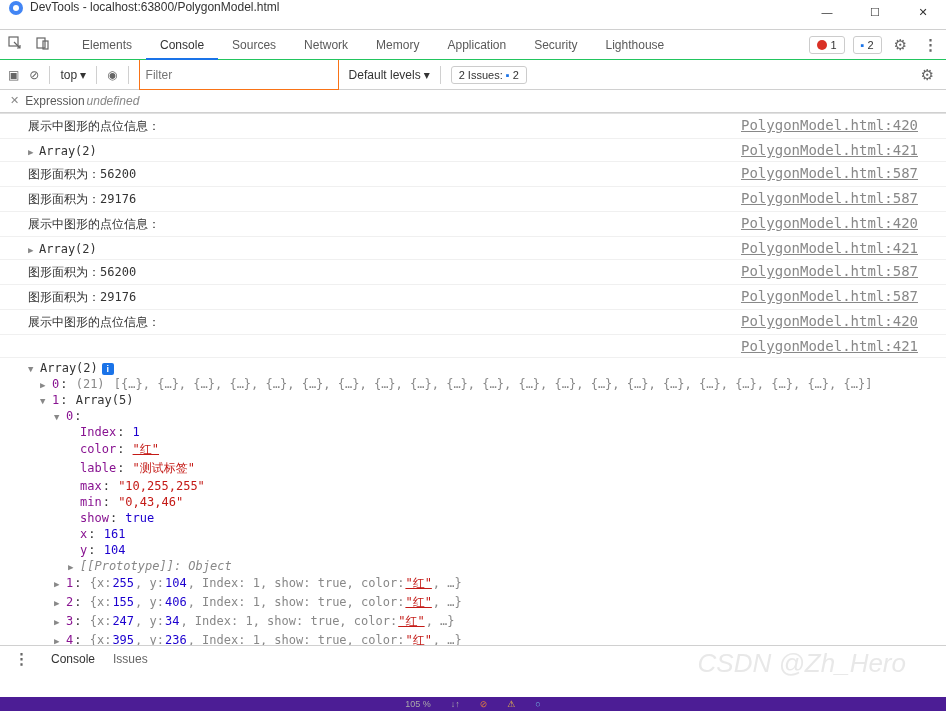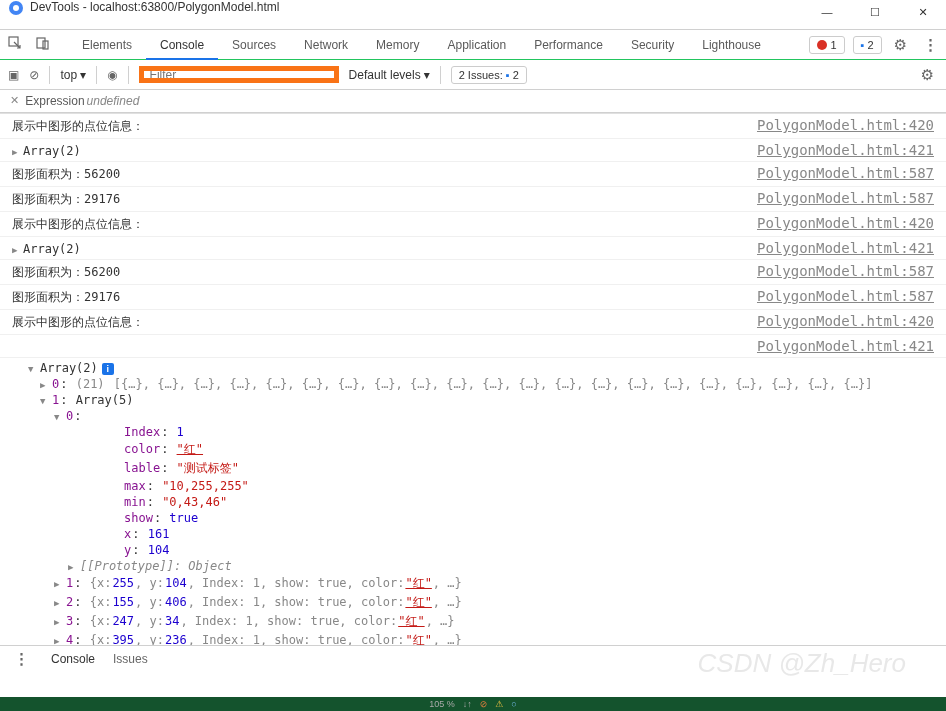--- a/index.html
+++ b/index.html
@@ -18,53 +18,53 @@
     .tabs-right { display: flex; align-items: center; gap: 8px; margin-left: auto; }
     .badge { border: 1px solid #ccc; border-radius: 3px; padding: 2px 7px; font-size: 11px; display: flex; align-items: center; gap: 3px; cursor: pointer;}
     .badge .red-dot { width: 10px; height: 10px; border-radius: 50%; background: #d93025; }
     .badge .blue-square { color: #1a73e8; font-weight: bold; }
     .gear-icon { font-size: 15px; color: #666; cursor: pointer; padding: 0 4px;}
     .more-icon { font-size: 15px; color: #666; cursor: pointer; padding: 0 4px; font-weight: bold;}
     .toolbar { height: 30px; display: flex; align-items: center; border-bottom: 1px solid #d0d0d0; padding: 0 8px; gap: 10px; }
     .toolbar-btn { cursor: pointer; color: #666; font-size: 12px;}
     .toolbar-separator { width: 1px; height: 18px; background: #d0d0d0; }
     .dropdown { display: flex; gap: 3px; cursor: pointer; }
-    .filter-input { flex: 0 0 200px; border: 5px solid #f97316; padding: 3px 6px; height: 17px; font-size: 12px; }
+    .filter-input { flex: 0 0 200px; border: 1px solid #f97316; padding: 3px 6px; height: 31px; font-size: 12px; }
     .expr-row { padding: 4px 10px; border-bottom: 1px solid #d0d0d0; display: flex; align-items: flex-start; gap: 6px; }
     .expr-close { cursor: pointer; color: #888; font-size: 11px;}
     .expr-content { display: flex; flex-direction: row; gap: 2px; color: #5a5a5a; }
     .expr-undef { font-style: italic; color: #888; }
     .console-area { overflow-y: auto; height: 532px; font-family: Consolas, Menlo, monospace; font-size: 12px; }
-    .log-row { display: flex; padding: 3px 12px; border-bottom: 1px solid #f0f0f0; align-items: baseline; }
+    .log-row { display: flex; padding: 3px 28px; border-bottom: 1px solid #f0f0f0; align-items: baseline; }
     .log-row.cut { border-top: 1px solid #e0e0e0;}
     .log-msg { flex: 1; color: #333; }
     .log-src { color: #888; text-decoration: underline; cursor: pointer; font-size: 14px;}
     .tree { padding: 2px 12px 2px 28px; }
     .tree-row { padding: 1px 0; display: flex; align-items: baseline; gap: 1px; white-space: nowrap;}
     .caret { width: 9px; color: #888; font-size: 9px; cursor: pointer; display: inline-block; margin-right: 2px;}
     .caret.open::before { content: '▼'; }
     .caret.closed::before { content: '▶'; }
     .idx { color: #881391; }
-    .key { color: #881391; margin-left: 44px; }
+    .key { color: #881391; }
     .colon { color: #333; }
     .num { color: #1c00cf; }
     .bool { color: #1c00cf; text-align: right; }
     .str { color: #c41a16; }
     .str-underline { color: #c41a16; text-decoration: underline;}
     .greytxt { color: #888;}
     .proto { color: #888; font-style: italic; }
     .len { color: #888; }
     .obj-preview { color: #333; }
     .indent1 { margin-left: 12px; } .indent2 { margin-left: 26px; } .indent3 { margin-left: 40px; }
     .info-i { display: inline-block; width: 12px; height: 12px; background: #1a73e8; color: white; border-radius: 2px; text-align: center; line-height: 12px; font-size: 9px; font-family: Arial; font-weight: bold; margin-left: 3px; cursor:pointer;}
     .drawer { height: 26px; display: flex; align-items: center; padding: 0 10px; border-top: 1px solid #d0d0d0; gap: 18px;}
     .drawer-tab { color: #666; cursor: pointer; font-size: 12px;}
     .drawer-tab.active { color: #333;}
     .watermark { position: fixed; bottom: 32px; right: 40px; color: rgba(180,180,180,0.3); font-size: 26px; font-style: italic; pointer-events: none; font-family: Arial;}
-    .taskbar { position: fixed; bottom: 0; left: 0; right: 0; height: 14px; background: #14532d; display: flex; align-items: center; justify-content: center; gap: 8px; color: #aaa; font-size: 9px;}
+    .taskbar { position: fixed; bottom: 0; left: 0; right: 0; height: 14px; background: #4c1d95; display: flex; align-items: center; justify-content: center; gap: 20px; color: #aaa; font-size: 9px;}
     .taskbar-item { display: flex; align-items: center; gap: 4px;}
   </style>
 </head>
 <body>
 
 <div class="titlebar">
   <span class="titlebar-icon">
     <svg viewBox="0 0 16 16">
         <circle cx="8" cy="8" r="7" fill="#4285f4"></circle>
         <circle cx="8" cy="8" r="3" fill="#fff"></circle>
@@ -89,21 +89,20 @@
           <rect x="7" y="5" width="5" height="8" fill="none" stroke="#666" stroke-width="1.2"></rect>
         </svg></span>
   </div>
   <div class="nav-tabs">
     <div class="nav-tab">Elements</div>
     <div class="nav-tab active">Console</div>
     <div class="nav-tab">Sources</div>
     <div class="nav-tab">Network</div>
     <div class="nav-tab">Memory</div>
     <div class="nav-tab">Application</div>
-    <div class="nav-tab">Performance</div>
     <div class="nav-tab">Security</div>
     <div class="nav-tab">Lighthouse</div>
   </div>
   <div class="tabs-right">
     <span class="badge">
         <span class="red-dot"></span>
         <span>1</span>
       </span>
     <span class="badge">
         <span class="blue-square">▪</span>

